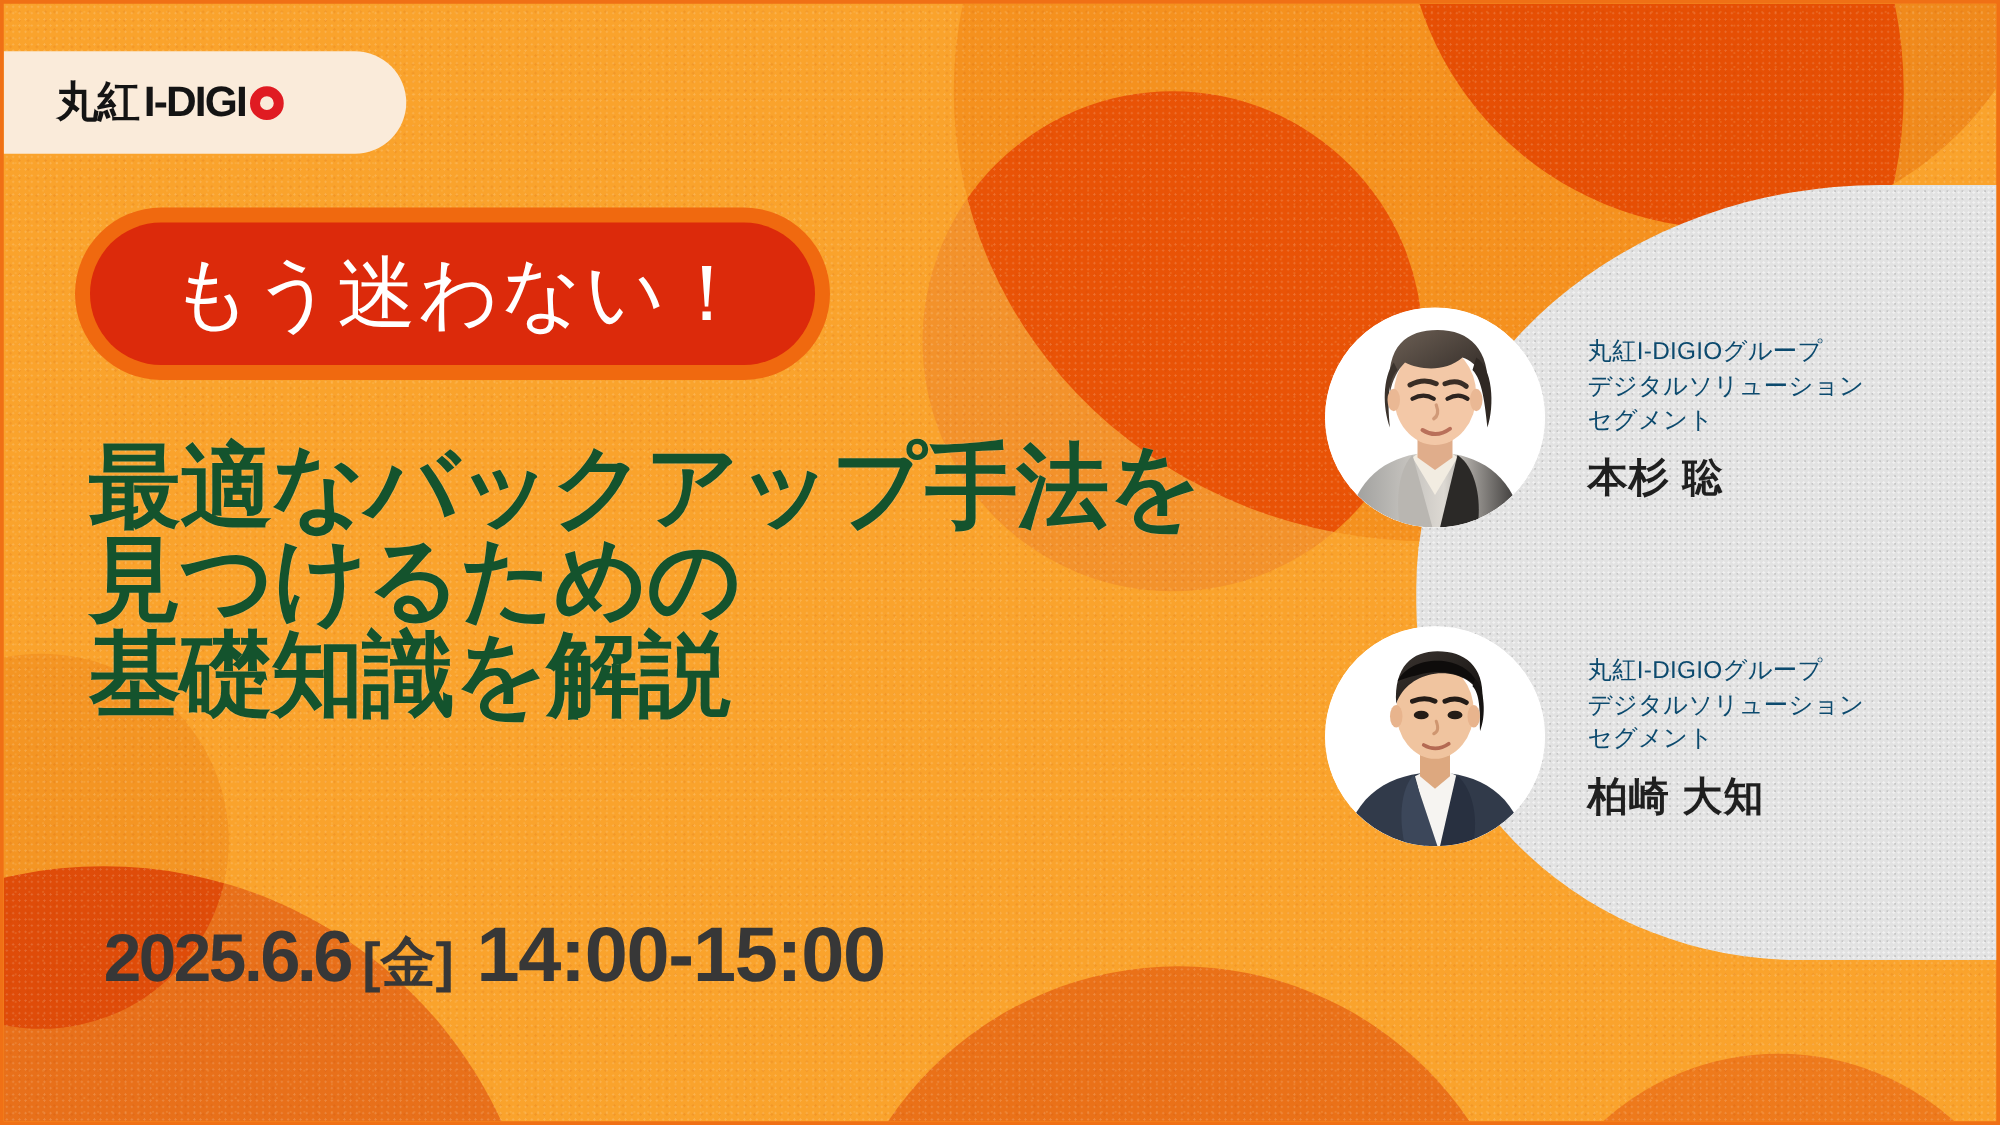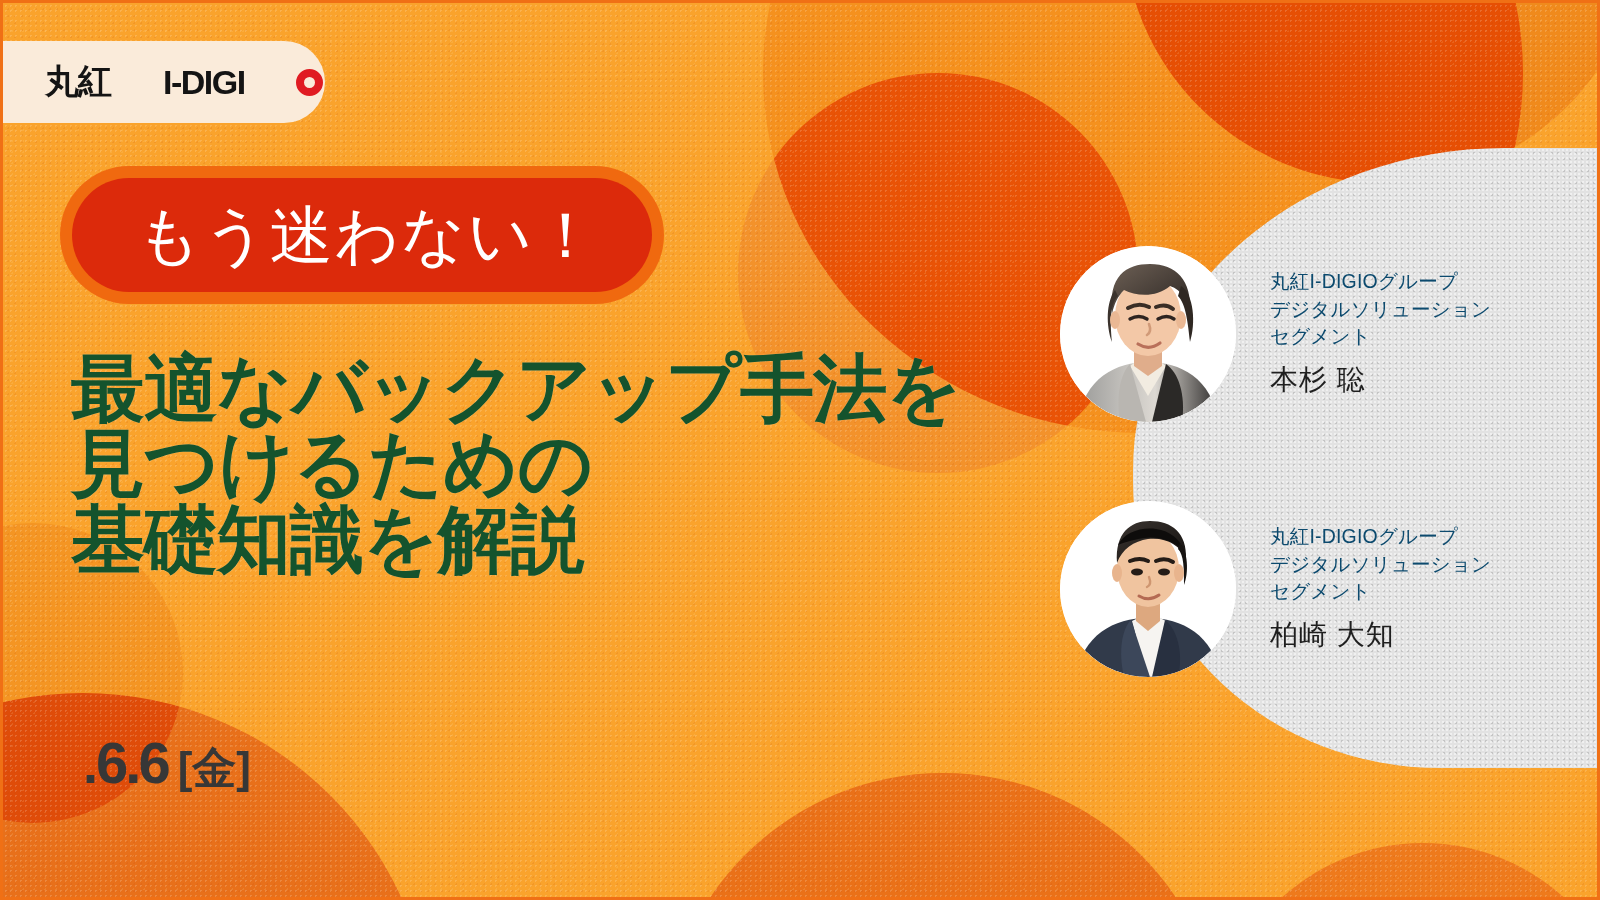--- a/index.html
+++ b/index.html
@@ -105,21 +105,20 @@
     width:322px; height:82px;
     background:#FAEBDA;
     border-radius:0 44px 44px 0;
     display:flex; align-items:center;
   }
   .logo-wordmark{
     display:flex; align-items:center;
     margin-left:42px;
     font-weight:700;
     color:#141414;
-    gap:48px;
   }
   .logo-jp{
     font-size:34px;
     letter-spacing:-1px;
     font-weight:700;
   }
   .logo-en{
     font-size:34px;
     font-weight:700;
     letter-spacing:-1.5px;
@@ -209,22 +208,22 @@
   .affil{
     color:#0c4a6e;
     font-size:19.5px;
     line-height:1.42;
     letter-spacing:.2px;
     white-space:nowrap;
   }
   .speaker-name{
     margin-top:10px;
     color:#1F1F1F;
-    font-size:28px;
-    font-weight:400;
+    font-size:32px;
+    font-weight:700;
     letter-spacing:1px;
     white-space:nowrap;
   }
 </style>
 </head>
 <body>
 
 <div class="banner">
 
   <div class="bg-layer">
@@ -256,23 +255,25 @@
     </div>
   </div>
 
   <div class="headline">
     <span class="hl-line">最適なバックアップ手法を</span>
     <span class="hl-line">見つけるための</span>
     <span class="hl-line">基礎知識を解説</span>
   </div>
 
   <div class="date-row">
+    <span class="date-year">2025</span>
     <span class="date-dot">.</span>
     <span class="date-md">6.6</span>
     <span class="date-dow">[金]</span>
+    <span class="date-time">14:00-15:00</span>
   </div>
 
   <div class="speaker speaker-1">
     <div class="avatar">
       <svg viewBox="0 0 176 176" aria-hidden="true">
         <defs>
           <clipPath id="clip1">
               <circle cx="88" cy="88" r="88"></circle>
             </clipPath>
           <linearGradient id="hair1" x1="0" y1="0" x2="1" y2="1">

